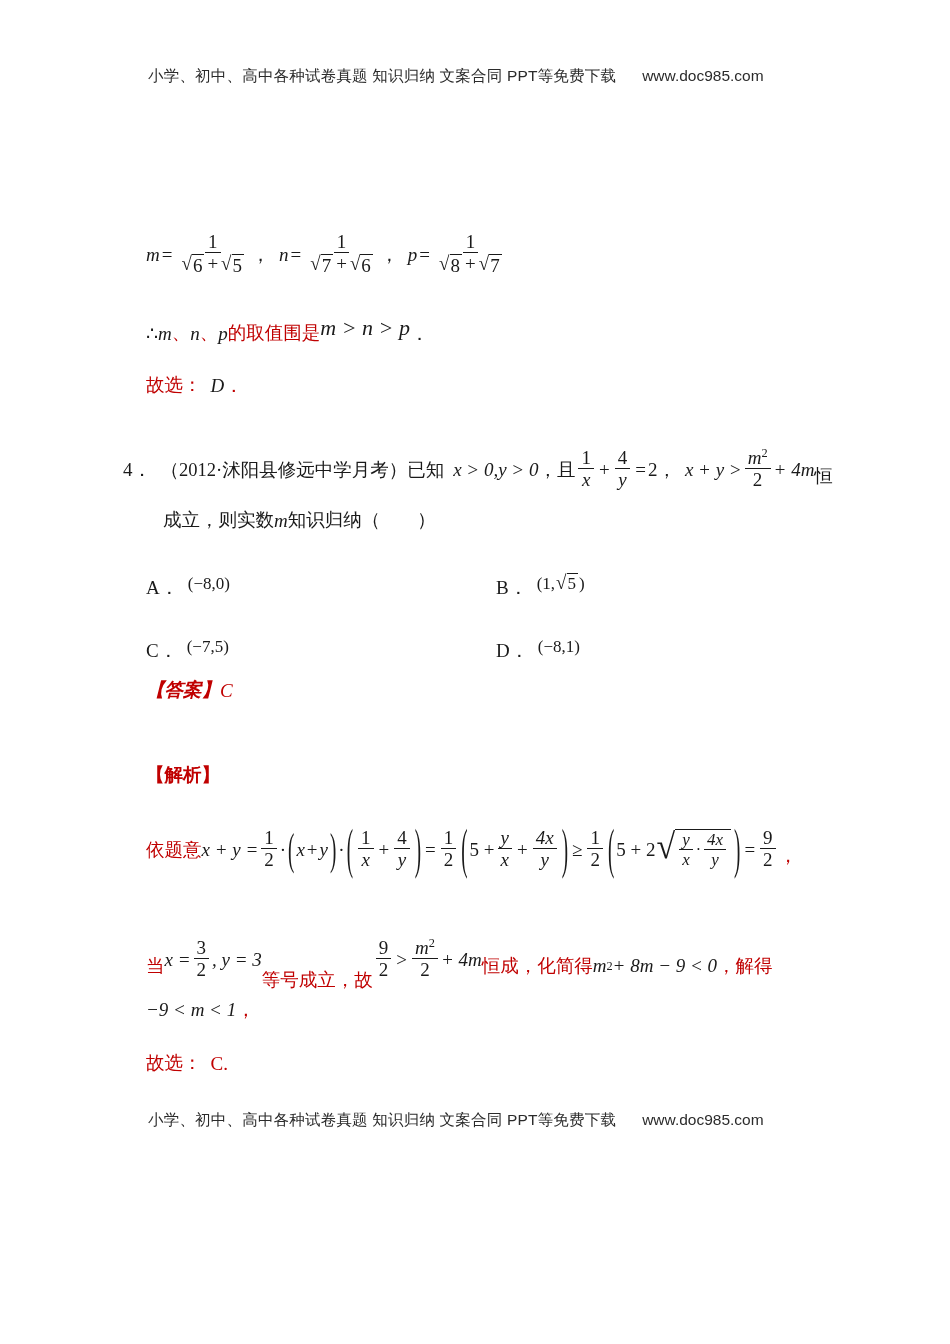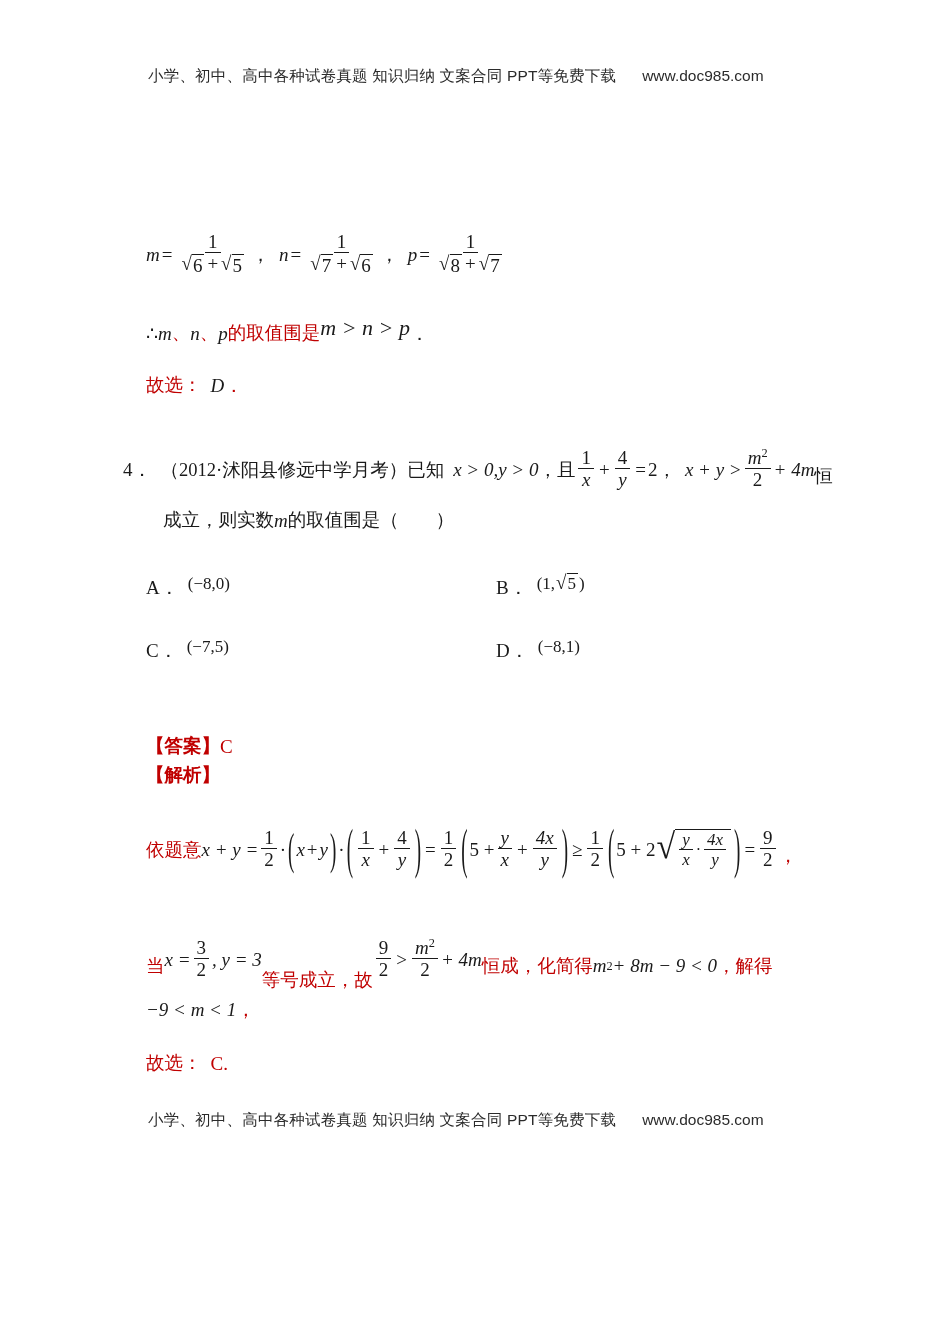--- a/index.html
+++ b/index.html
@@ -168,21 +168,21 @@
     font-family: "Liberation Serif", "DejaVu Serif", serif;
     font-size: 17px;
     position: relative;
     top: -7px;
   }
   #option-a { left: 146px; top: 575px; }
   #option-b { left: 496px; top: 575px; }
   #option-c { left: 146px; top: 638px; }
   #option-d { left: 496px; top: 638px; }
 
-  #answer-line     { left: 146px; top: 736px; }
+  #answer-line     { left: 146px; top: 680px; font-style: italic; }
   #analysis-line   { left: 146px; top: 765px; }
 
   #deriv-line      { left: 146px; top: 828px; }
   #equality-line   { left: 146px; top: 938px; }
   #range-line      { left: 146px; top: 1000px; }
   #choose-c-line   { left: 146px; top: 1053px; }
 </style>
 </head>
 <body>
 
@@ -297,21 +297,21 @@
       </span>
       <span class="mi">+ 4m</span>
       <span class="cn" style="position:relative;top:6px;">恒</span>
     </span>
   </div>
 
   <div class="line black" id="q4-line2">
     <span class="mrow">
       <span class="cn">成立，则实数</span>
       <span class="mi">m</span>
-      <span class="cn">的取值围是（　　）</span>
+      <span class="cn">知识归纳（　　）</span>
     </span>
   </div>
 
   <div class="option black" id="option-a">
     <span class="opt-letter">A．</span>
     <span class="opt-val">(−8,0)</span>
   </div>
 
   <div class="option black" id="option-b">
     <span class="opt-letter">B．</span>

